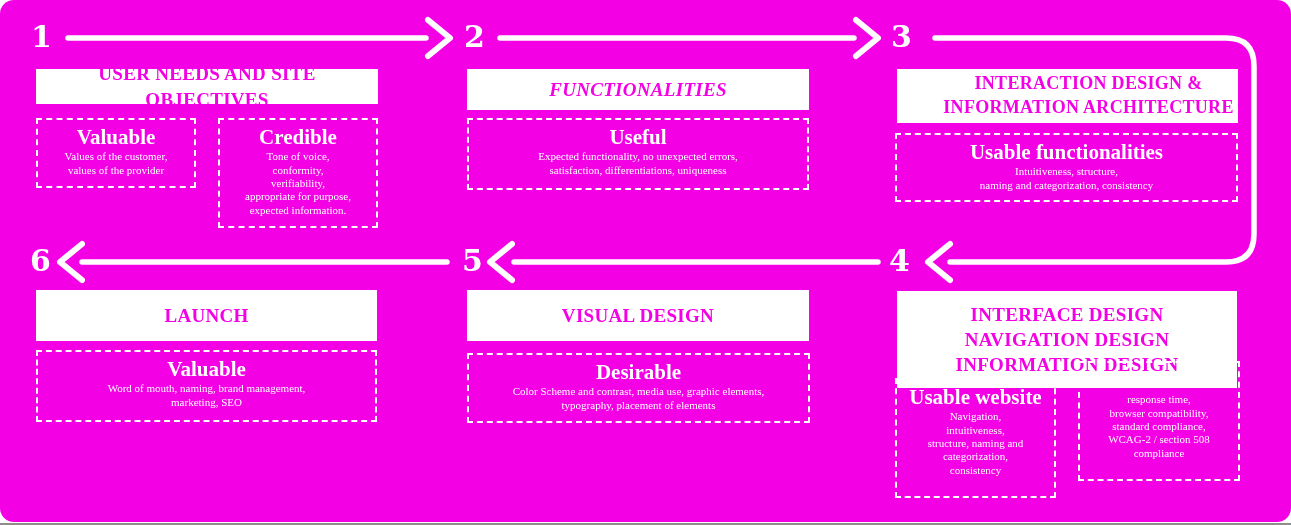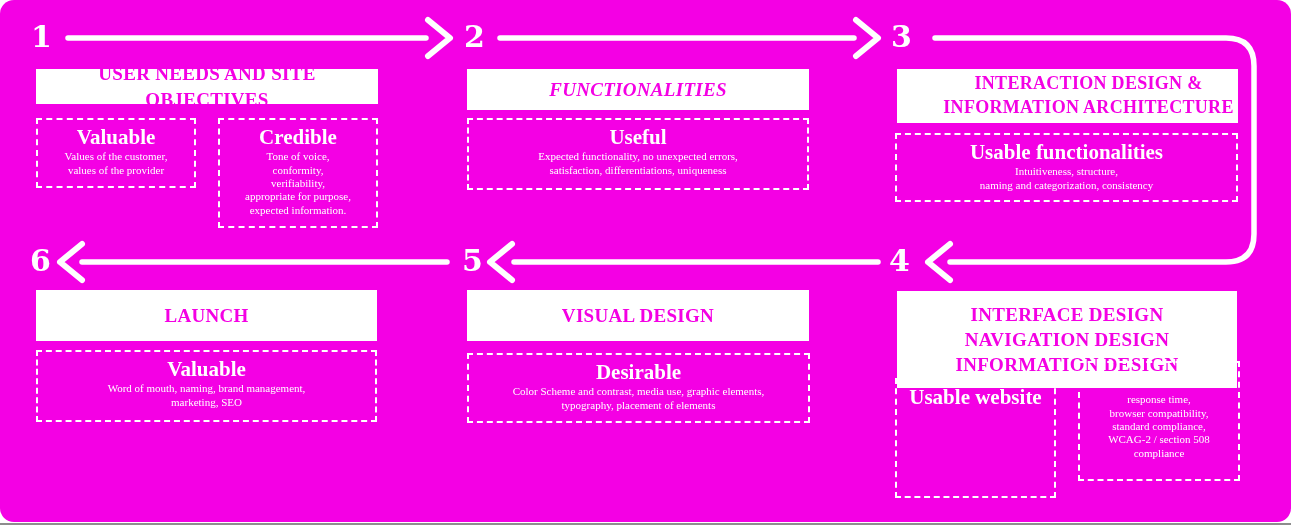--- a/index.html
+++ b/index.html
@@ -95,20 +95,25 @@
     <div class="ctitle">Usable functionalities</div>
     <div class="cbody">Intuitiveness, structure,
 naming and categorization, consistency</div>
   </div>
 
   <div class="titlebox fs19" style="left:897px; top:291px; width:340px; height:97px;">INTERFACE DESIGN
 NAVIGATION DESIGN
 INFORMATION DESIGN</div>
   <div class="card" style="left:895px; top:378px; width:161px; height:120px;">
     <div class="ctitle">Usable website</div>
+    <div class="cbody">Navigation,
+intuitiveness,
+structure, naming and
+categorization,
+consistency</div>
   </div>
   <div class="card" style="left:1078px; top:361px; width:162px; height:120px;">
     <div class="ctitle">Accessible</div>
     <div class="cbody">response time,
 browser compatibility,
 standard compliance,
 WCAG-2 / section 508
 compliance</div>
   </div>
 

